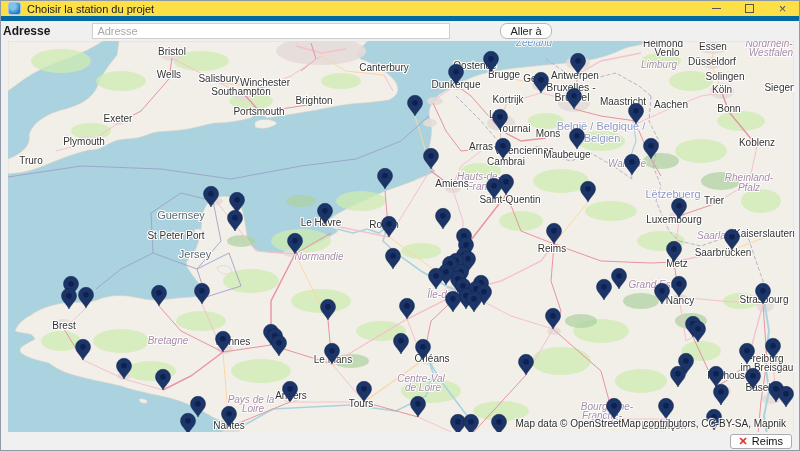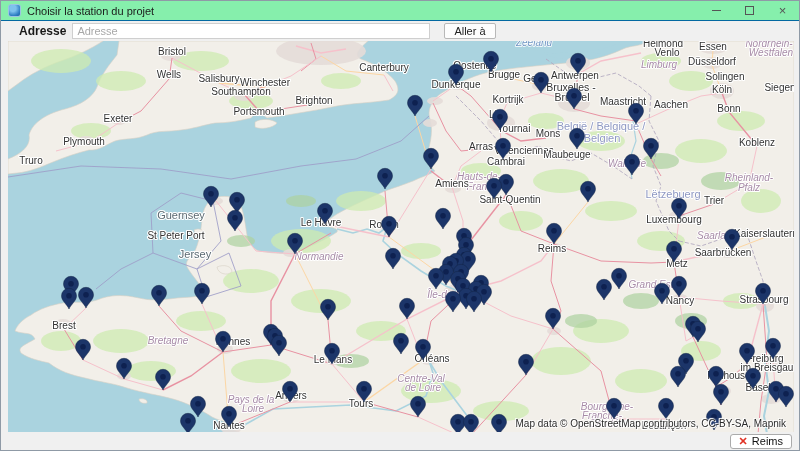--- a/index.html
+++ b/index.html
@@ -1,37 +1,37 @@
 <!DOCTYPE html>
 <html><head>
 <meta charset="utf-8">
 <style>
   html,body{margin:0;padding:0;background:#fff;}
   *{box-sizing:border-box;}
   .window{
     width:800px;height:451px;position:relative;background:#f0f0f0;
     border:1px solid #8f9aa6;font-family:"Liberation Sans",sans-serif;overflow:hidden;
   }
-  .titlebar{height:20px;background:#86efac;display:flex;align-items:center;border-bottom:1px solid #0369a1;}
+  .titlebar{height:20px;background:#fde047;display:flex;align-items:center;border-bottom:5px solid #0369a1;}
   .app-icon{width:13px;height:13px;margin:0 6px 0 7px;border-radius:3px;
     background:radial-gradient(circle at 35% 30%, #7ec2ee 0 30%, #2f7fc4 70%, #1c5fa0 100%);
     border:1px solid #9cc4e4;flex:0 0 auto;}
   .title{font-size:11px;color:#1a1a1a;flex:1 1 auto;white-space:nowrap;}
   .win-controls{display:flex;height:100%;}
   .win-btn{width:33px;height:100%;display:flex;align-items:center;justify-content:center;color:#444;}
   .glyph-min{width:9px;height:1px;background:#555;display:block;}
   .glyph-max{width:9px;height:9px;border:1px solid #555;display:block;}
   .glyph-close{font-size:13px;line-height:1;color:#555;}
-  .toolbar{height:20px;display:flex;align-items:center;padding:0 16px;background:#f0f0f0;}
+  .toolbar{height:20px;display:flex;align-items:center;padding:0 0;background:#f0f0f0;gap:36px;}
   .addr-label{font-size:12px;font-weight:bold;color:#1a1a1a;margin:0 6px 0 2px;}
   .addr-input{width:358px;height:16px;border:1px solid #cfcfcf;font-size:11px;padding:0 4px;
     font-family:"Liberation Sans",sans-serif;color:#222;background:#fff;outline:none;}
   .addr-input::placeholder{color:#a8a8a8;}
   .go-btn{margin-left:14px;height:16px;padding:0 9px;font-size:11px;background:#fdfdfd;
-    border:1px solid #b8b8b8;border-radius:2px;color:#222;font-family:"Liberation Sans",sans-serif;}
+    border:1px solid #b8b8b8;border-radius:7px;color:#222;font-family:"Liberation Sans",sans-serif;}
   .map-area{position:absolute;left:7px;top:40px;width:778px;height:393px;background:#aad3df;}
   .attribution{position:absolute;right:0;bottom:5px;font-size:10px;color:#2b2b2b;
     text-shadow:0 0 2px #fff,0 0 2px #fff,0 0 2px #fff,1px 1px 0 #fff,-1px -1px 0 #fff;}
   .bottombar{position:absolute;left:0;bottom:0;width:100%;height:18px;background:#f0f0f0;
     display:flex;align-items:center;justify-content:flex-end;padding:0 7px;}
   .fermer-btn{height:15px;display:flex;align-items:center;gap:4px;background:#fff;
     border:1px solid #ababab;border-radius:3px;padding:0 8px;font-size:11px;color:#111;
     font-family:"Liberation Sans",sans-serif;}
   .x-icon{color:#e03225;font-weight:bold;font-size:11px;line-height:1;}
   

